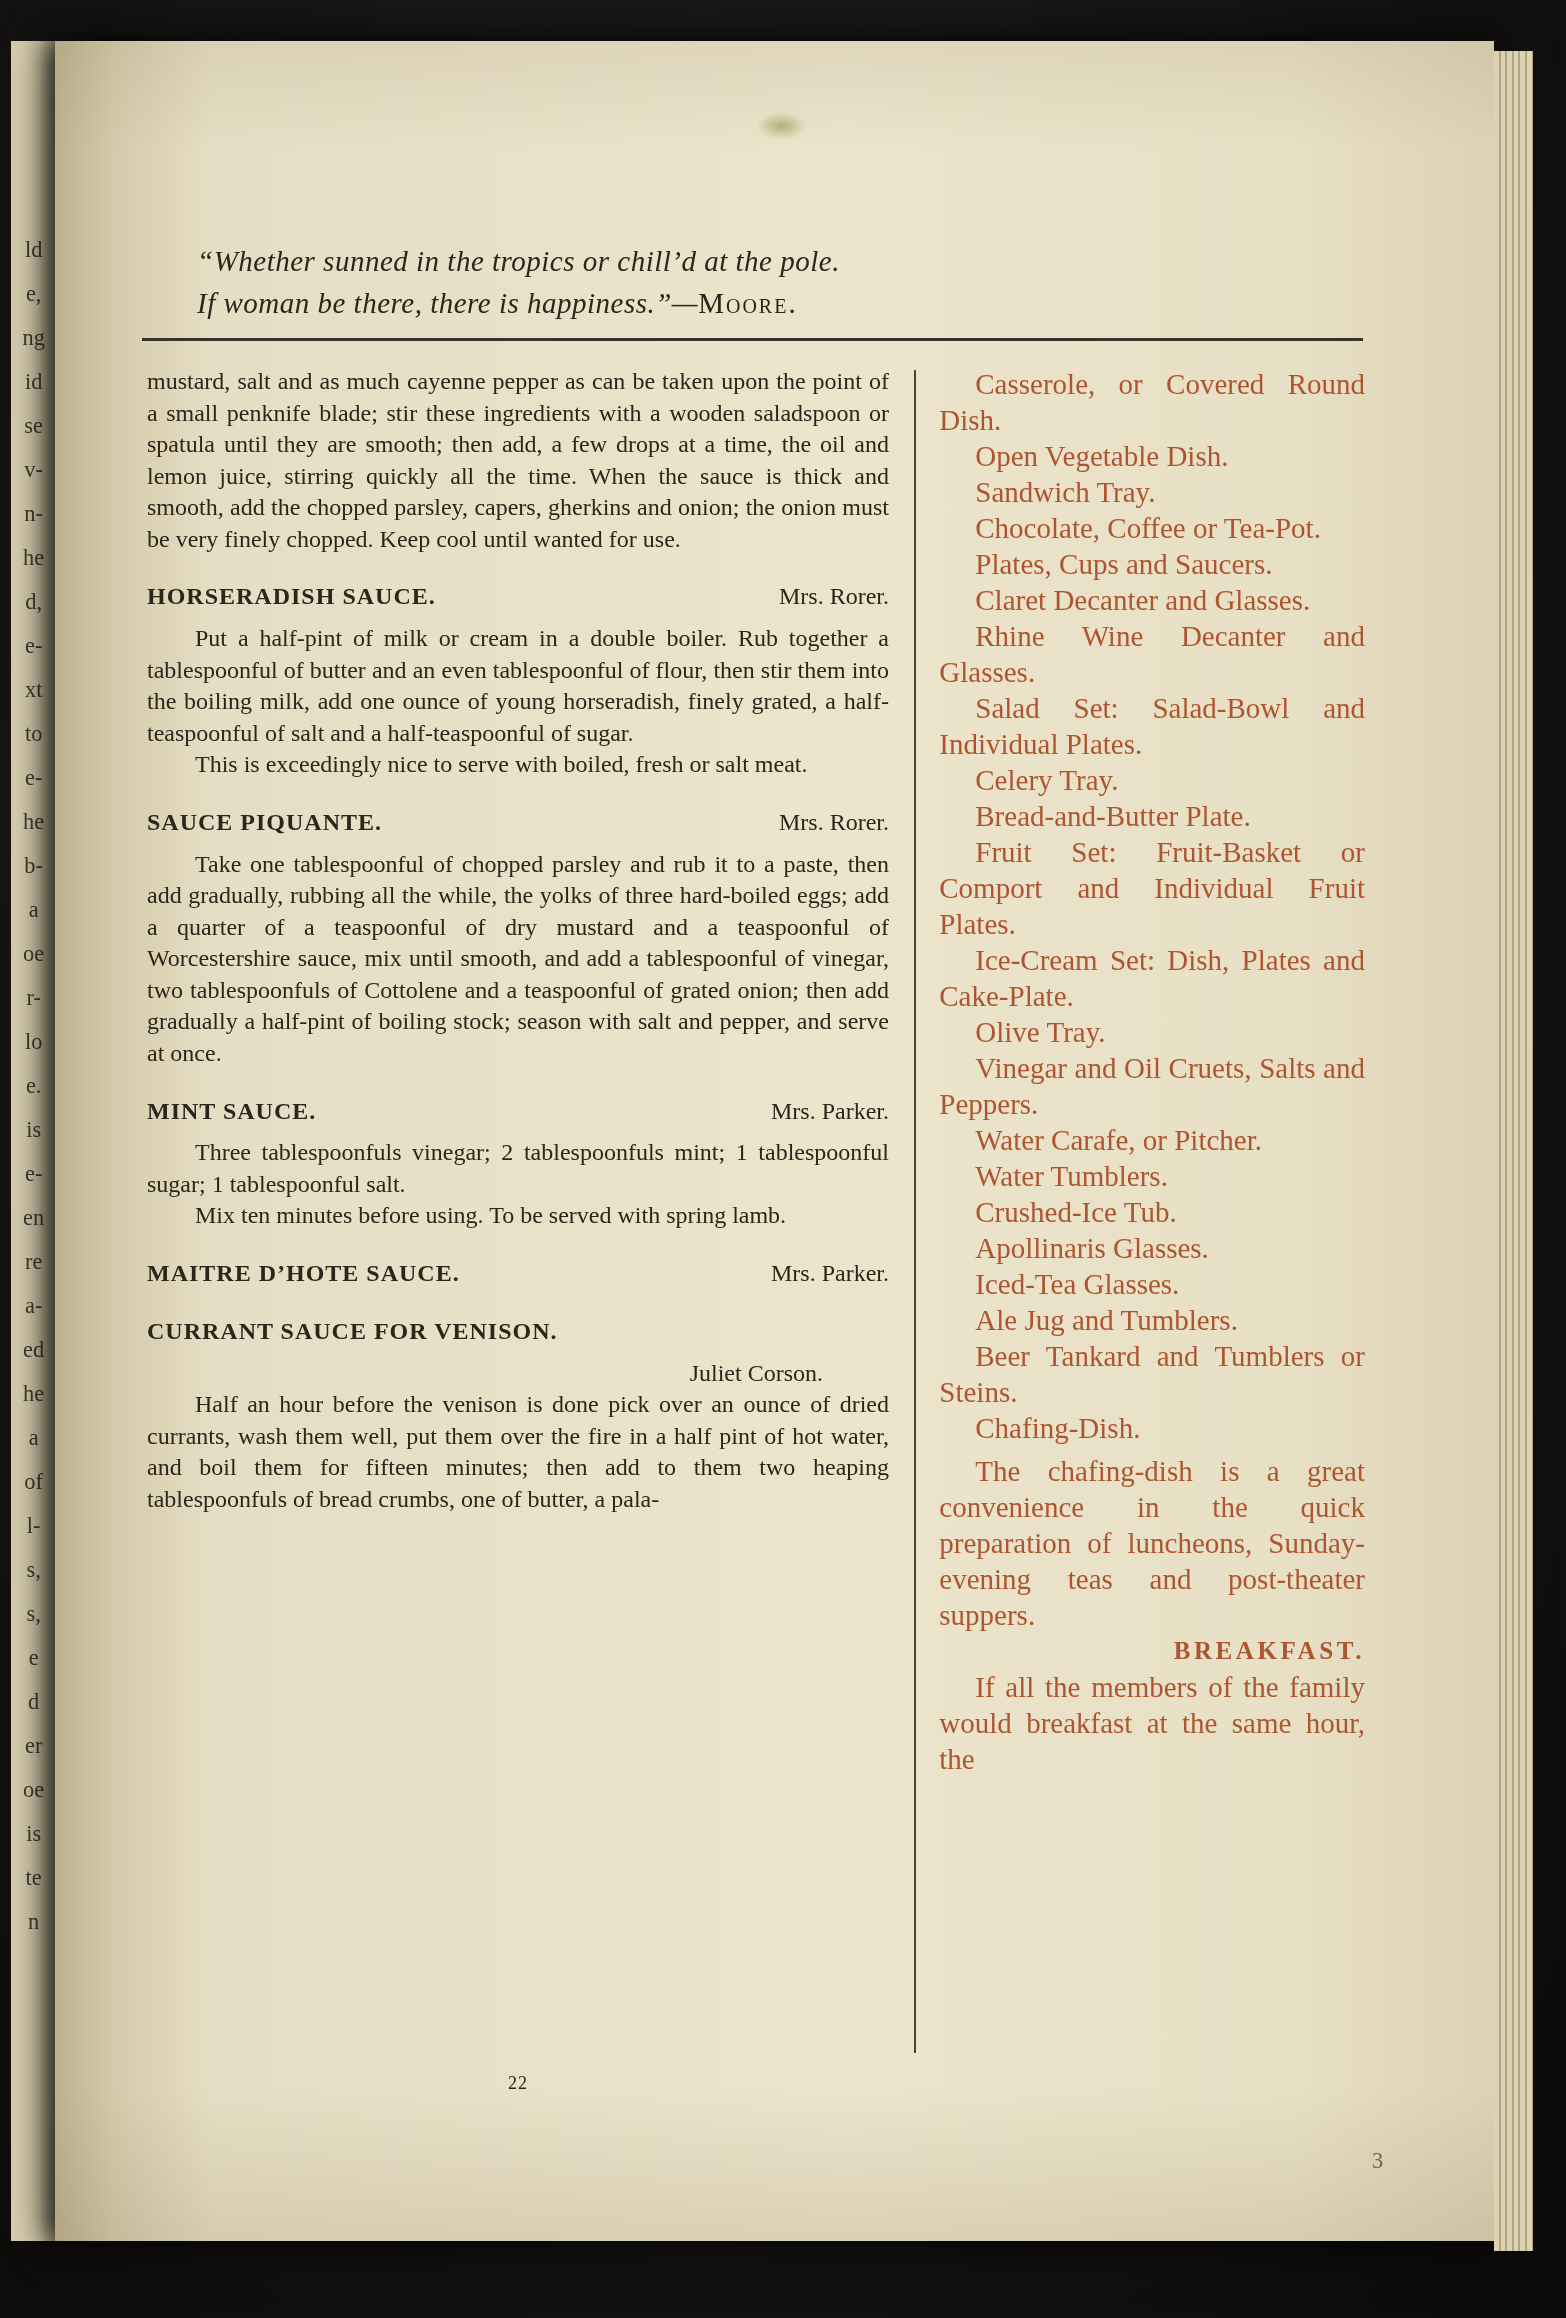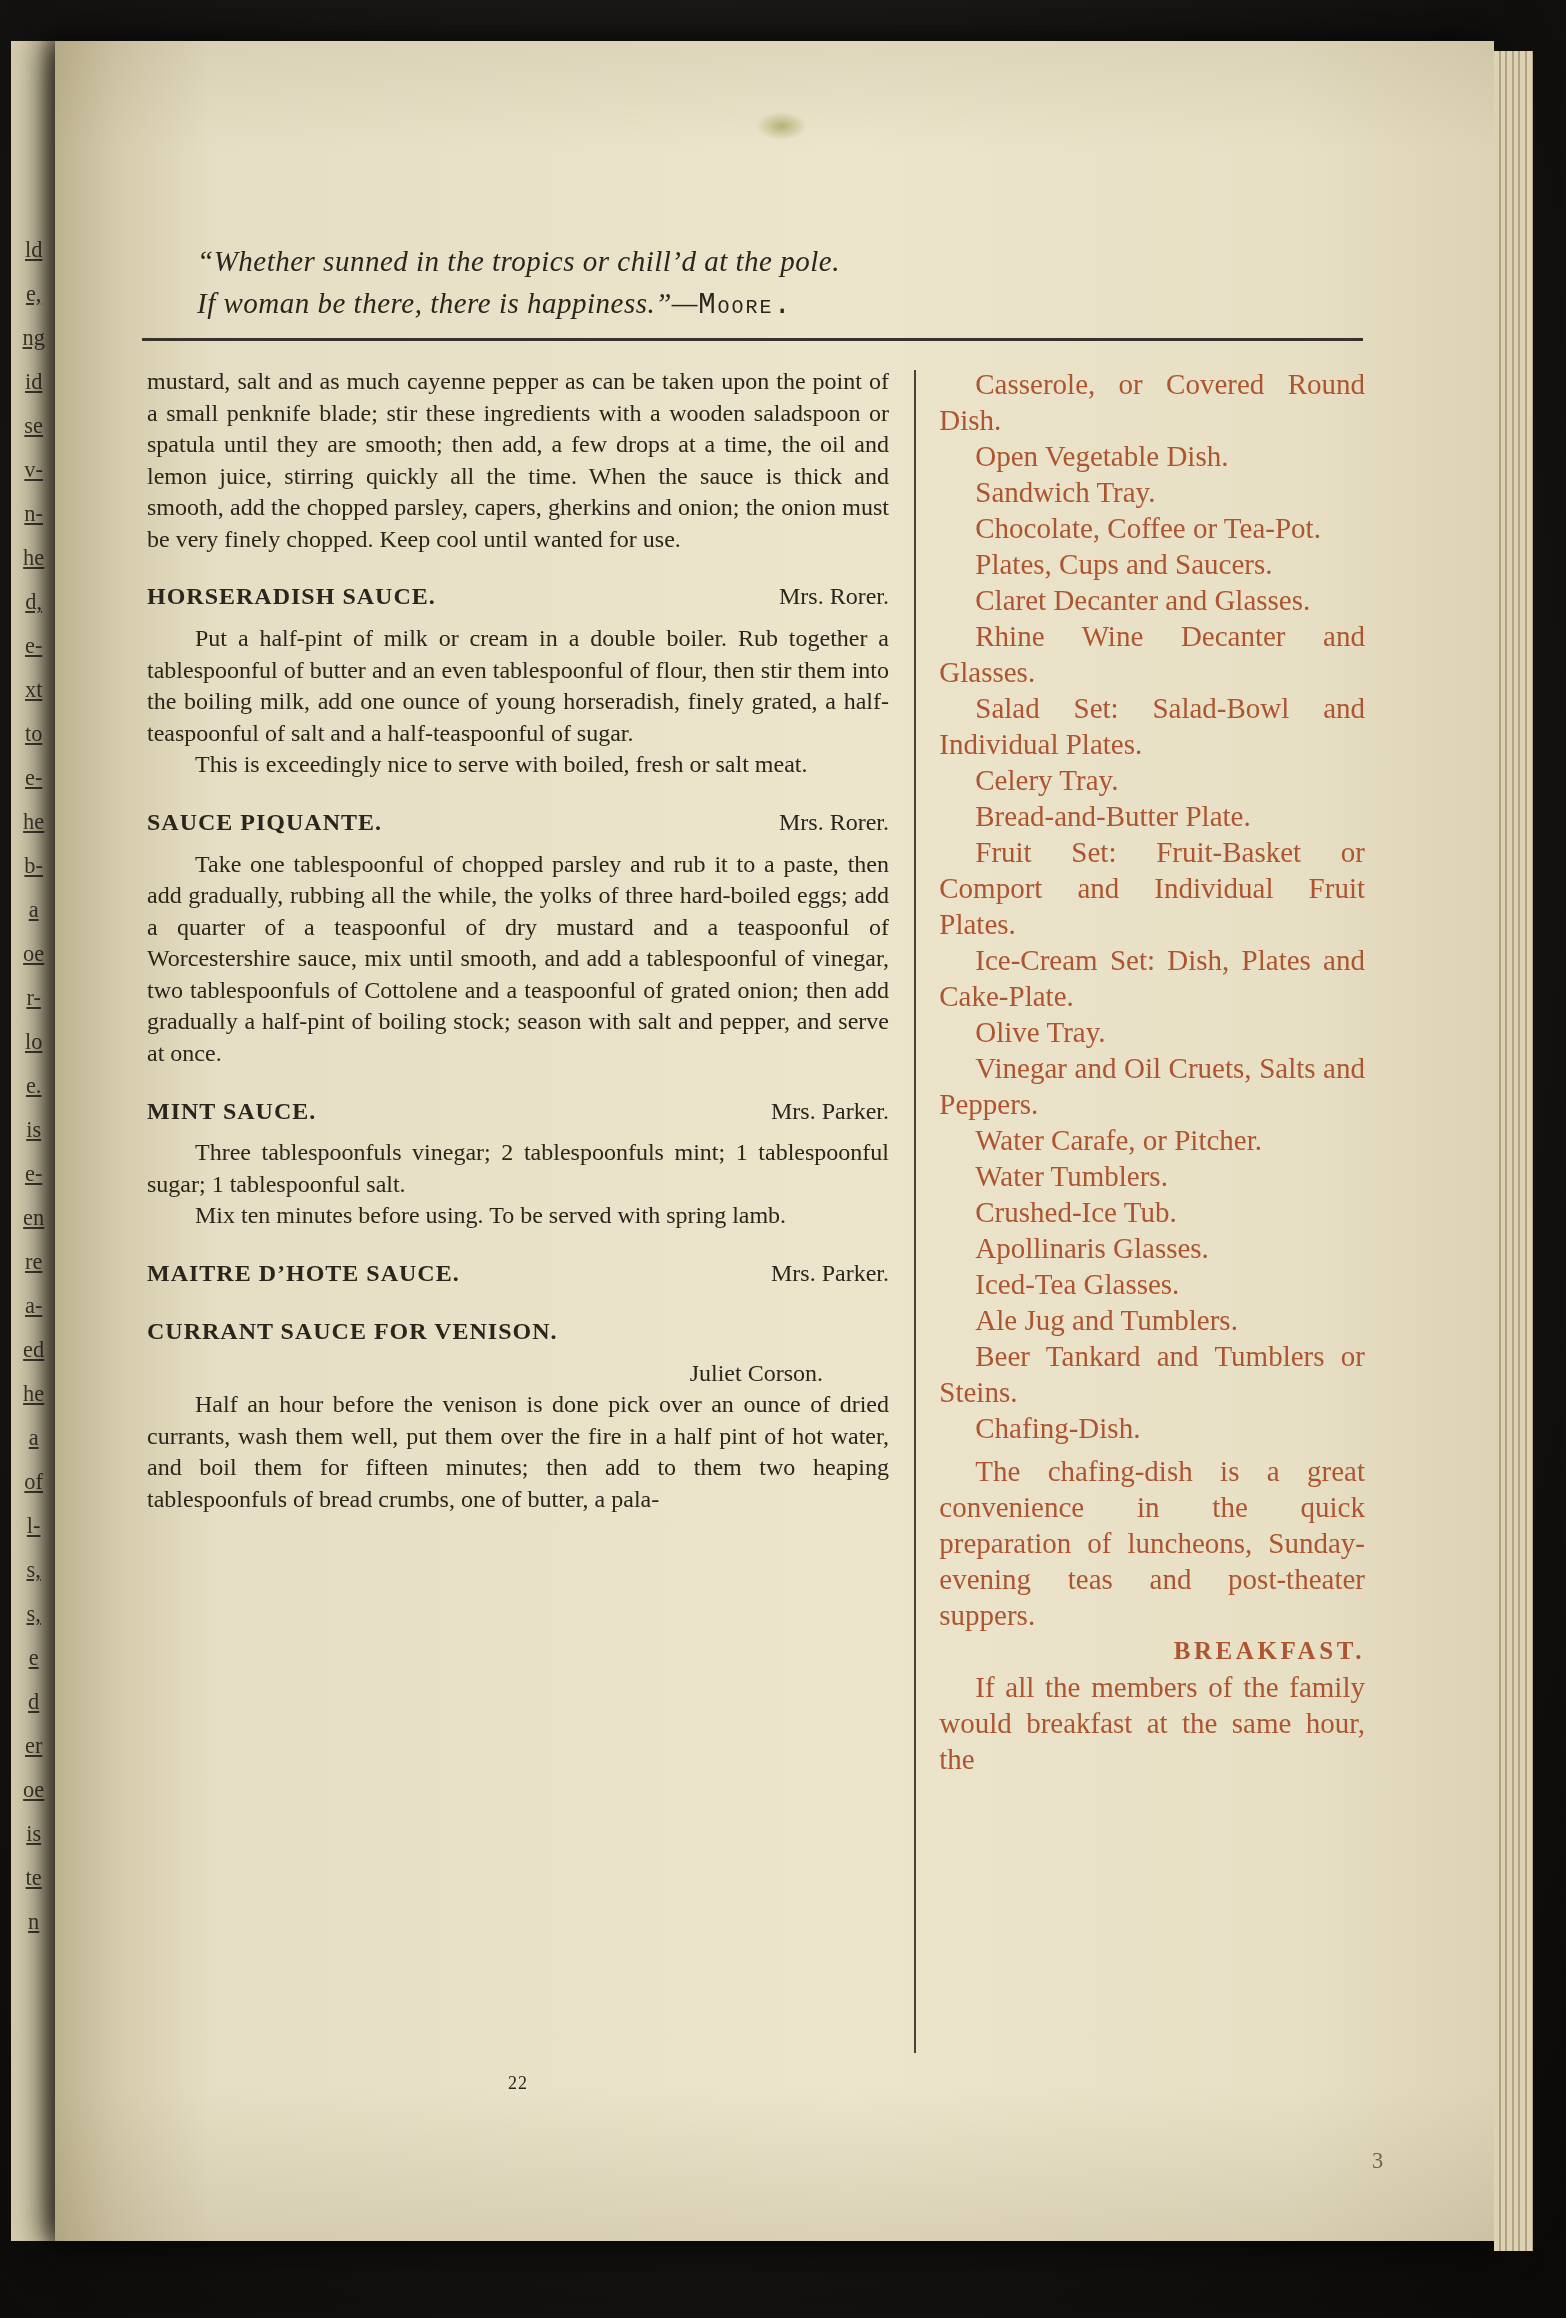--- a/index.html
+++ b/index.html
@@ -18,21 +18,21 @@
   
   .prev-leaf{
     position:absolute; left:11.2px; top:41px; width:45px; height:2200px;
     background:linear-gradient(90deg,#d8cfb2 0%,#cfc5a6 62%,#a89c7c 100%);
     overflow:hidden;
   }
   .frag-col{
     position:absolute; top:187px; left:0; width:100%;
     text-align:center; font-size:22.4px; line-height:44px; color:#40382c;
   }
-  .frag-col p{ margin:0;text-decoration:underline; }
+  .frag-col p{ margin:0; }
 
   
   .page{
     position:absolute; left:55px; top:41px; width:1439px; height:2200px;
     background:
       linear-gradient(180deg, rgba(105,90,55,.10) 0%, rgba(0,0,0,0) 5%, rgba(0,0,0,0) 93%, rgba(105,90,55,.14) 100%),
       linear-gradient(90deg,#bdb28f 0px,#d5cbac 61px,#e6dec4 157px,#ece4cb 55%,#e8e0c5 86%,#dcd2b5 100%);
     box-shadow:-10.2px 0 22.4px rgba(0,0,0,.6), 0 0 46px rgba(0,0,0,.5);
   }
   
@@ -44,21 +44,21 @@
     position:absolute; left:701px; top:71px; width:51px; height:28.4px; border-radius:50%;
     background:radial-gradient(ellipse,#8a8a33 0%,rgba(138,138,51,0) 70%); opacity:.55;
   }
 
   .epigraph{
     position:absolute; top:199px; left:142px; right:173px;
     text-align:left; font-style:italic;
     font-size:29px; line-height:42px; letter-spacing:0.5px;
     color:var(--ink-black,#2b251c);
   }
-  .epigraph .attribution{ font-style:normal; font-variant:small-caps; letter-spacing:2px;font-family:Liberation Mono, monospace; }
+  .epigraph .attribution{ font-style:normal; font-variant:small-caps; letter-spacing:2px; }
 
   .rule{
     position:absolute; left:87px; right:131px; top:297px; height:2.5px;
     background:#38322a;
   }
 
   .columns{
     position:absolute; left:92px; top:325px; width:1218px; height:1707px;
     display:flex; overflow:hidden;
   }

